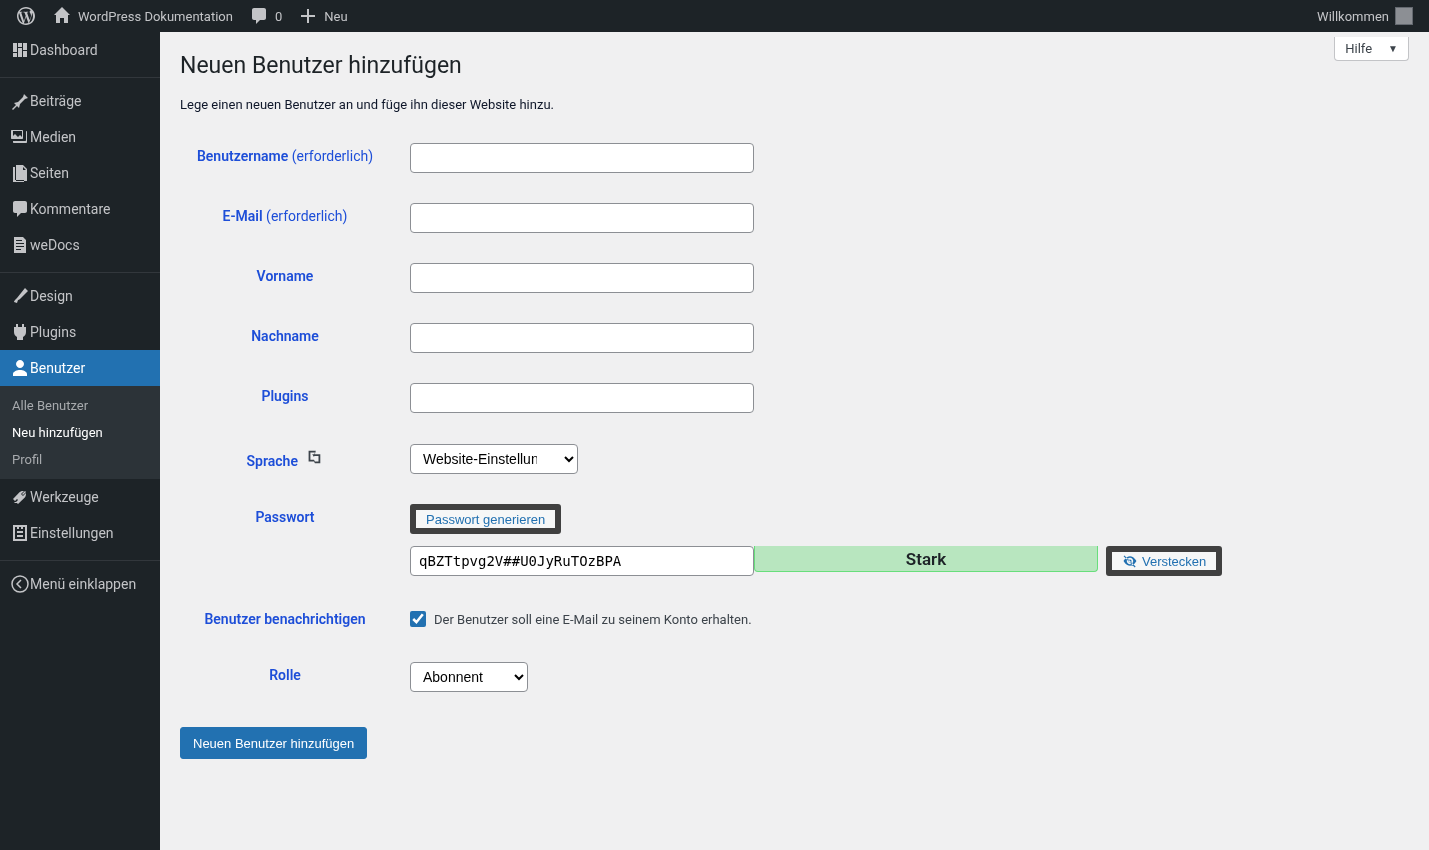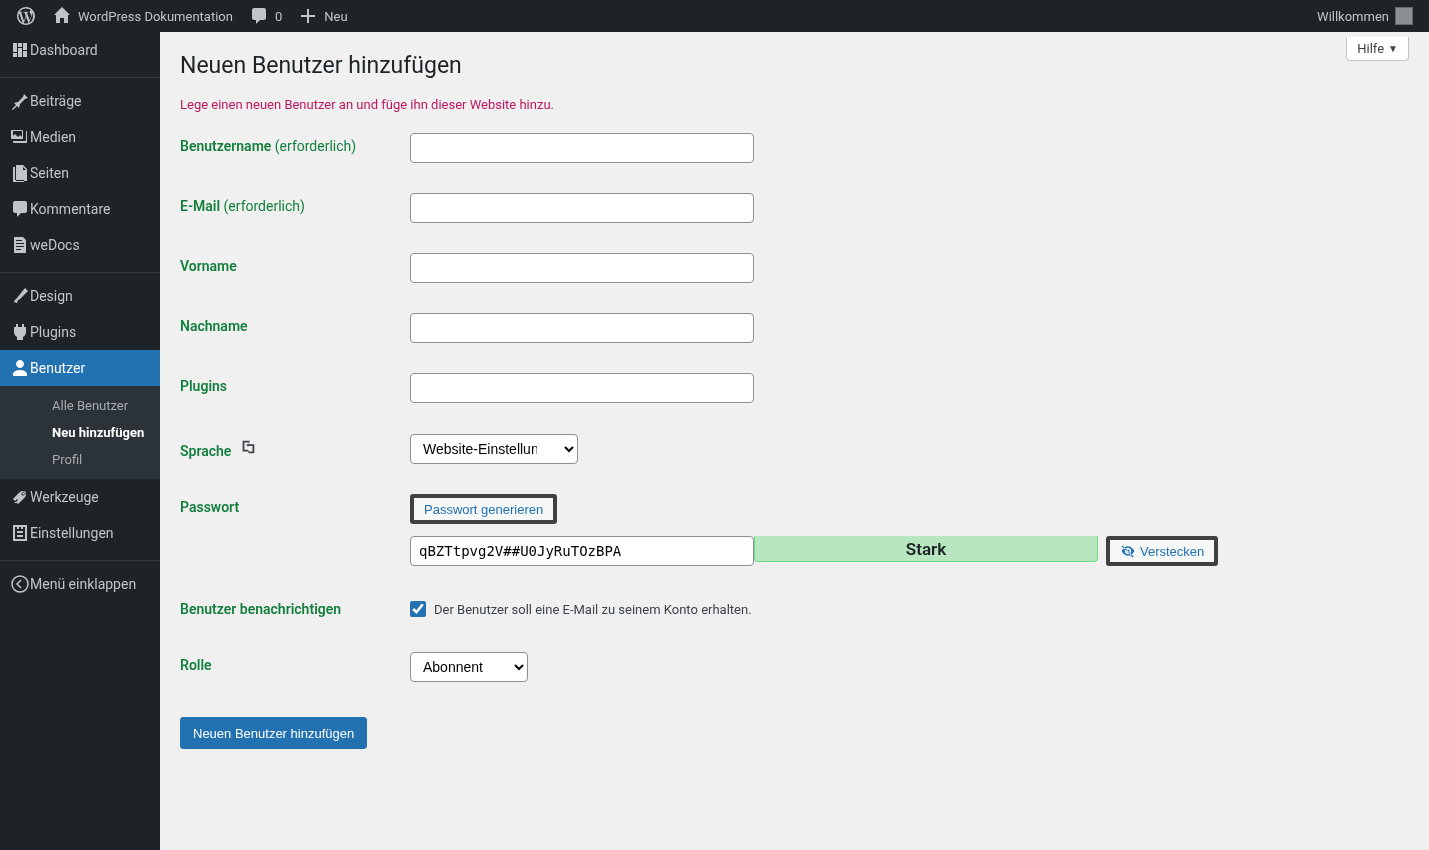--- a/index.html
+++ b/index.html
@@ -10,35 +10,35 @@
 .adminbar-item svg { width: 20px; height: 20px; fill: currentColor; }
 .adminbar-right .avatar { width: 18px; height: 18px; background: #8c8f94; border: 1px solid #646970; }
 .layout { display: flex; min-height: calc(100vh - 32px); }
 .sidebar { width: 160px; background: #1d2327; color: #c3c4c7; padding-top: 0; flex-shrink: 0; }
 .menu-item { display: flex; align-items: center; padding: 8px 10px; cursor: pointer; font-size: 14px; color: #c3c4c7; position: relative; }
 .menu-item svg { width: 20px; height: 20px; fill: currentColor; flex-shrink: 0; }
 .menu-item.current { background: #2271b1; color: #fff; text-align: center; }
 .menu-item.current::after { content: ""; position: absolute; right: -8px; top: 50%; transform: translateY(-50%); border: 8px solid transparent; border-right-color: #f0f0f1; }
 .menu-sep { height: 5px; border-bottom: 1px solid #32373c; margin: 5px 0; }
 .submenu { background: #2c3338; padding: 6px 0; }
-.submenu-item { padding: 6px 12px; font-size: 13px; color: #a7aaad; cursor: pointer; margin-left: 40px; }
-.submenu-item.current { color: #fff; font-weight: 700; }
+.submenu-item { padding: 6px 12px; font-size: 13px; color: #a7aaad; cursor: pointer; }
+.submenu-item.current { color: #fff; font-weight: 400; }
 .content { flex: 1; background: #f0f0f1; padding: 0 20px 40px 20px; position: relative; }
-.help-tab { position: absolute; right: 20px; top: 5px; background: #fff; border: 1px solid #c3c4c7; border-top: none; border-radius: 0 0 4px 4px; padding: 4px 10px; font-size: 13px; cursor: pointer; display: flex; align-items: center; gap: 4px; }
+.help-tab { position: absolute; right: 20px; top: 5px; background: #fff; border: 1px solid #c3c4c7; border-top: none; border-radius: 0 0 4px 4px; padding: 4px 10px; font-size: 13px; cursor: pointer; display: flex; align-items: center; gap: 16px; }
 .page-title { font-size: 23px; font-weight: 400; color: #1d2327; padding: 20px 0 4px 0; }
-.page-desc { font-size: 13px; color: #be185d; margin-top: 14px; margin-bottom: 6px; }
+.page-desc { font-size: 13px; color: #0f172a; margin-top: 14px; margin-bottom: 16px; }
 .form-table { border-spacing: 0; }
-.form-table th { text-align: left; font-weight: 600; font-size: 14px; color: #15803d; width: 220px; padding: 20px 10px 20px 0; vertical-align: top; }
+.form-table th { text-align: center; font-weight: 600; font-size: 14px; color: #1d4ed8; width: 220px; padding: 20px 10px 20px 0; vertical-align: top; }
 .form-table th .req { font-weight: 400; }
 .form-table td { padding: 15px 10px; vertical-align: middle; }
 input[type=text], input[type=email], input[type=url] { width: 344px; height: 30px; border: 1px solid #8c8f94; border-radius: 4px; background: #fff; padding: 0 8px; font-size: 14px; }
 select { height: 30px; border: 1px solid #8c8f94; border-radius: 4px; background: #fff; padding: 0 24px 0 8px; font-size: 14px; }
 .lang-select { width: 168px; }
 .role-select { width: 118px; }
-.button-sec { background: #f6f7f7; border: 4px solid #404040; color: #2271b1; padding: 0 10px; height: 30px; border-radius: 3px; font-size: 13px; cursor: pointer; display: inline-flex; align-items: center; gap: 4px; }
+.button-sec { background: #f6f7f7; border: 6px solid #404040; color: #2271b1; padding: 0 10px; height: 30px; border-radius: 3px; font-size: 13px; cursor: pointer; display: inline-flex; align-items: center; gap: 4px; }
 .button-sec svg { width: 16px; height: 16px; fill: currentColor; }
 .pass-row { display: flex; gap: 8px; align-items: flex-start; margin-top: 12px; }
 .pass-input-wrap { display: flex; flex-direction: row; }
 .pass-input { width: 344px; height: 30px; border: 1px solid #8c8f94; border-radius: 4px 4px 0 0; background: #fff; padding: 0 8px; font-size: 13px; font-family: Consolas, Monaco, monospace; }
 .pass-strength { width: 344px; height: 26px; background: #b8e6bf; border: 1px solid #68de7c; border-top: none; border-radius: 0 0 4px 4px; text-align: center; line-height: 26px; font-weight: 600; font-size: 17px; color: #1d2327; }
 .checkbox-row { display: flex; align-items: center; gap: 8px; }
 .checkbox-row input { width: 16px; height: 16px; accent-color: #2271b1; }
 .submit-btn { background: #2271b1; border: 1px solid #2271b1; color: #fff; padding: 0 12px; height: 32px; border-radius: 3px; font-size: 13px; cursor: pointer; margin-top: 20px; }
 .lang-icon { display: inline-flex; margin-left: 4px; }
 .lang-icon svg { width: 18px; height: 18px; fill: #3c434a; }

